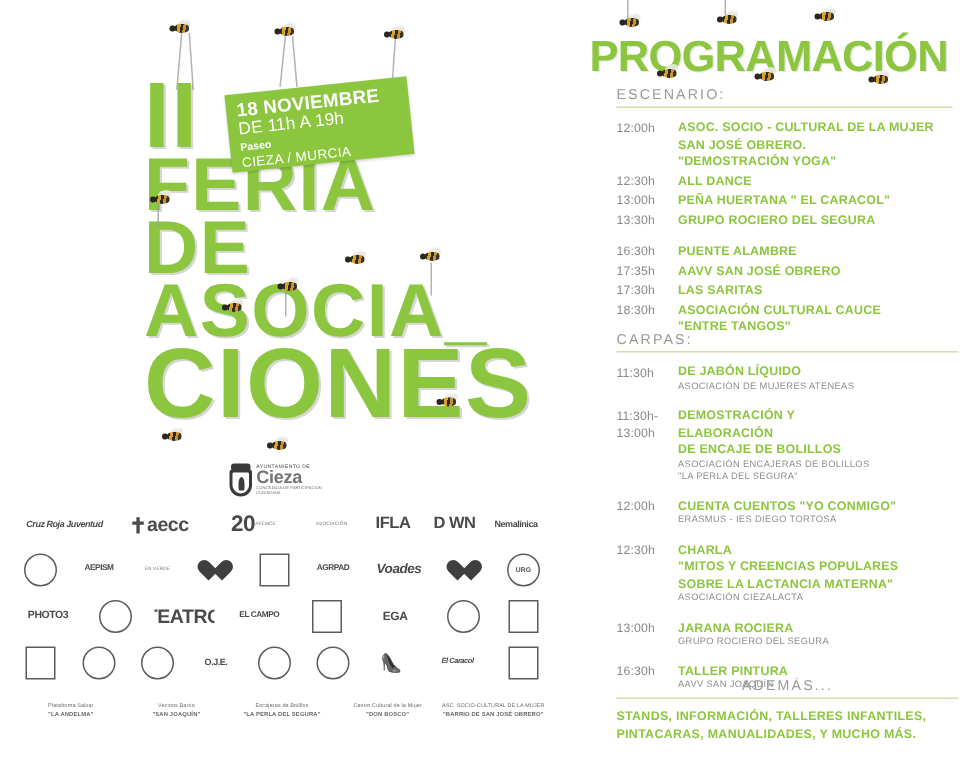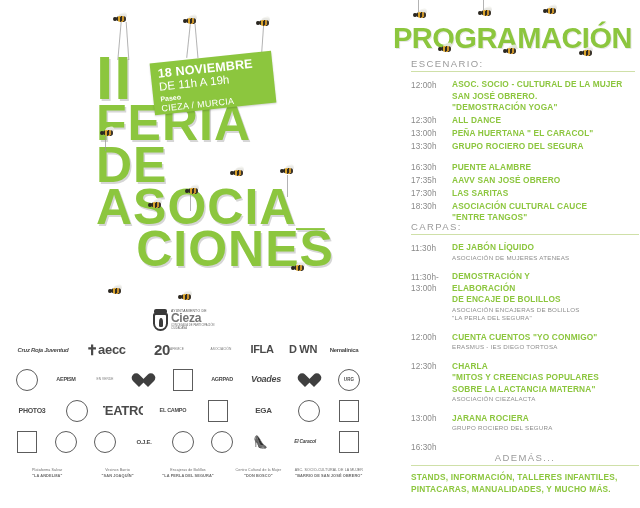--- a/index.html
+++ b/index.html
@@ -32,21 +32,21 @@
   .bigtitle div{
     color:#8CC63E;font-weight:bold;
     font-family:"Liberation Sans",sans-serif;
     letter-spacing:1px;line-height:.84;
     text-shadow:1.5px 1.5px 0 rgba(120,120,120,.30);
   }
   .t-roman{font-size:62px;letter-spacing:3px;height:54px;}
   .t-feria{font-size:50px;margin-top:-4px;}
   .t-de{font-size:50px;}
   .t-asocia{font-size:50px;}
-  .t-ciones{font-size:50px;text-align:center;}
+  .t-ciones{font-size:66px;}
 
   
   .bee{position:absolute;width:16px;height:9px;}
   .bee .body{
     position:absolute;left:3px;top:2px;width:10px;height:6px;border-radius:50% 40% 45% 55%;
     background:
       linear-gradient(100deg,#2e2a22 0 22%,#d8a22a 22% 42%,#2e2a22 42% 58%,#c9922a 58% 76%,#3a332a 76% 100%);
   }
   .bee .head{position:absolute;left:0px;top:2.5px;width:4px;height:4.5px;border-radius:50%;background:#2b2720;}
   .bee .wing{position:absolute;left:5px;top:-1px;width:9px;height:5px;border-radius:60% 70% 40% 30%;
@@ -532,20 +532,24 @@
           </div>
           <div class="row gap">
             <div class="time">13:00h</div>
             <div class="ev">
               <div class="ln">JARANA ROCIERA</div>
               <div class="org">GRUPO ROCIERO DEL SEGURA</div>
             </div>
           </div>
           <div class="row gap">
             <div class="time">16:30h</div>
+            <div class="ev">
+              <div class="ln">TALLER PINTURA</div>
+              <div class="org">AAVV SAN JOAQUÍN</div>
+            </div>
           </div>
         </div>
     </div>
 
     <div class="ademas">
       <div class="section-head">ADEMÁS...</div>
       <div id="ademas-lines">
           <div class="big">STANDS, INFORMACIÓN, TALLERES INFANTILES,</div>
           <div class="big">PINTACARAS, MANUALIDADES, Y MUCHO MÁS.</div>
         </div>

